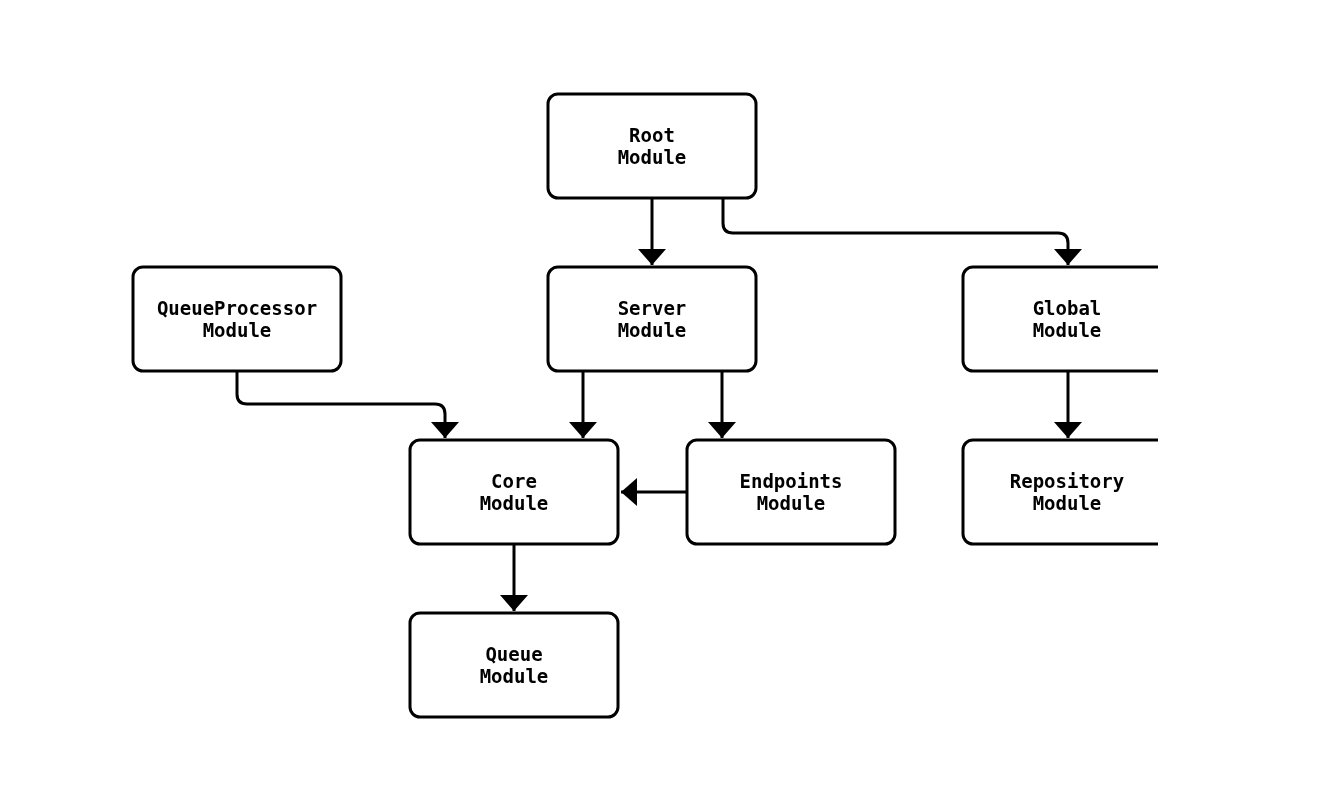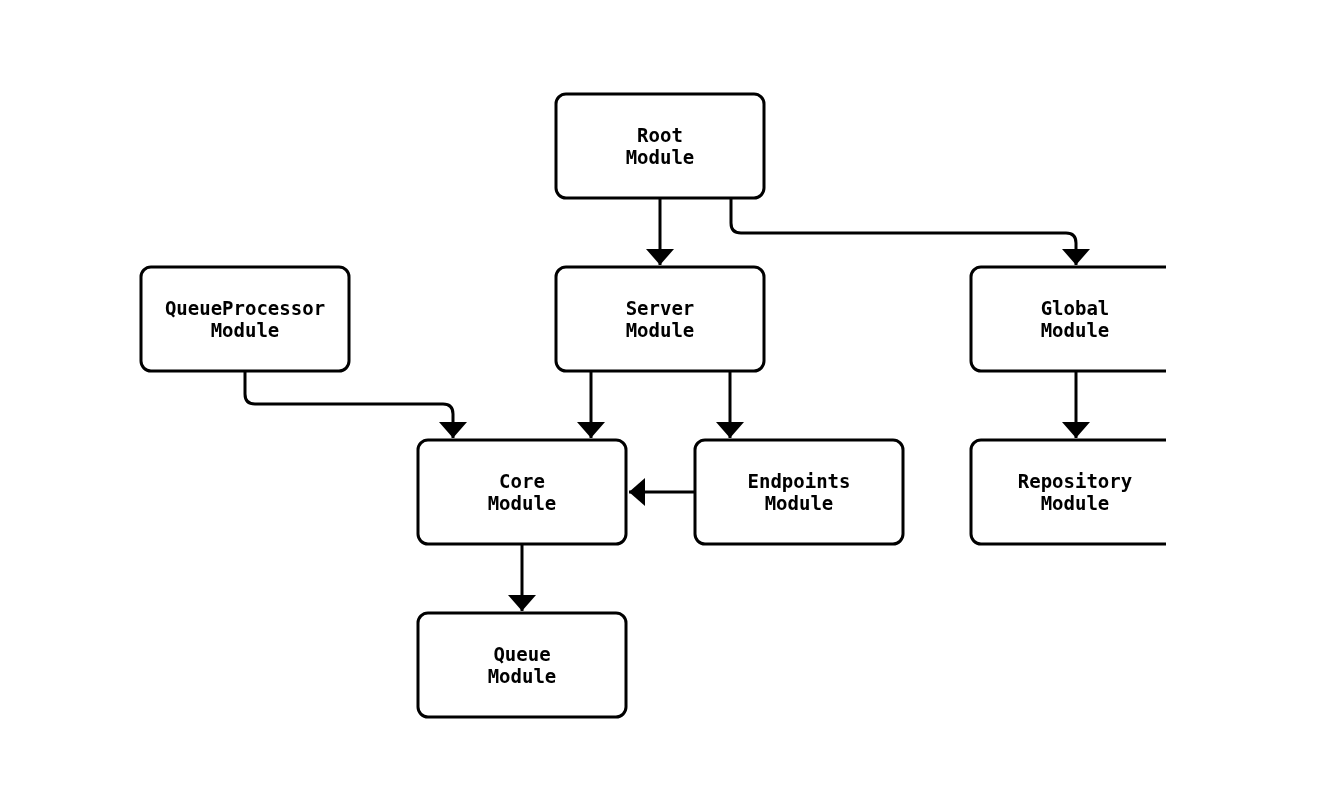--- a/index.html
+++ b/index.html
@@ -6,21 +6,20 @@
     margin: 0;
     padding: 0;
     background: #ffffff;
   }
   .canvas {
     position: relative;
     width: 1158px;
     height: 809px;
     background: #ffffff;
     overflow: hidden;
-    padding-left: 8px;
   }
   svg {
     display: block;
     width: 1337px;
     height: 809px;
   }
   text {
     font-family: "DejaVu Sans Mono", "Liberation Mono", monospace;
     font-weight: bold;
     text-anchor: middle;

